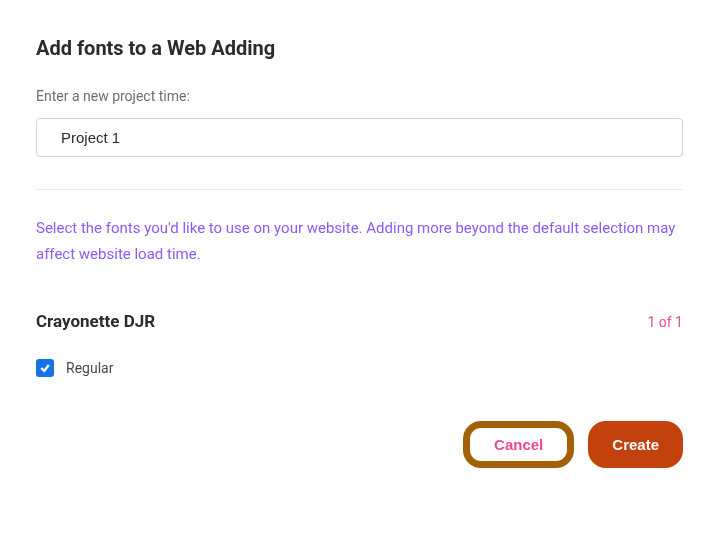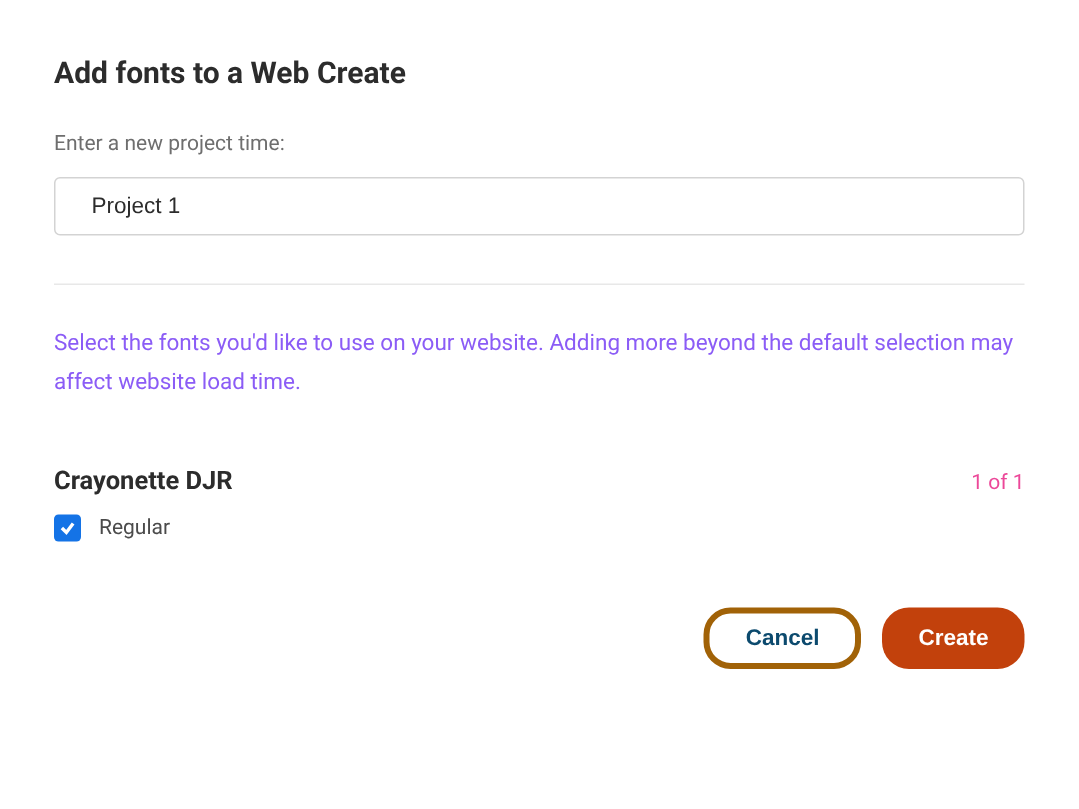--- a/index.html
+++ b/index.html
@@ -44,21 +44,21 @@
     .description {
       font-size: 15px;
       line-height: 1.7;
       color: #8b5cf6;
       margin-bottom: 44px;
     }
     .font-header {
       display: flex;
       justify-content: space-between;
       align-items: baseline;
-      margin-bottom: 12px;
+      margin-bottom: 28px;
     }
     .font-name {
       font-size: 17px;
       font-weight: 700;
       color: #2c2c2c;
     }
     .font-count {
       font-size: 14px;
       color: #ec4899;
     }
@@ -110,34 +110,34 @@
       padding: 8px 24px;
       font-size: 15px;
       font-weight: 700;
       border-radius: 18px;
       cursor: pointer;
       border: none;
       outline: none;
     }
     .btn-secondary {
       background: #fff;
-      color: #0c4a6e;
-      border: 4px solid #a16207;
+      color: #ec4899;
+      border: 7px solid #a16207;
     }
     .btn-primary {
       background: #c2410c;
       color: #fff;
     }
   </style>
 </head>
 <body>
 
 
 
-<h1 class="title">Add fonts to a Web Create</h1>
+<h1 class="title">Add fonts to a Web Adding</h1>
 
 <div class="field-label">Enter a new project time:</div>
 
 <input type="text" class="text-input" value="Project 1" style="">
 
 <div class="divider"></div>
 
 <p class="description">Select the fonts you'd like to use on your website. Adding more beyond the default selection may affect website load time.</p>
 
 <div class="font-header">

